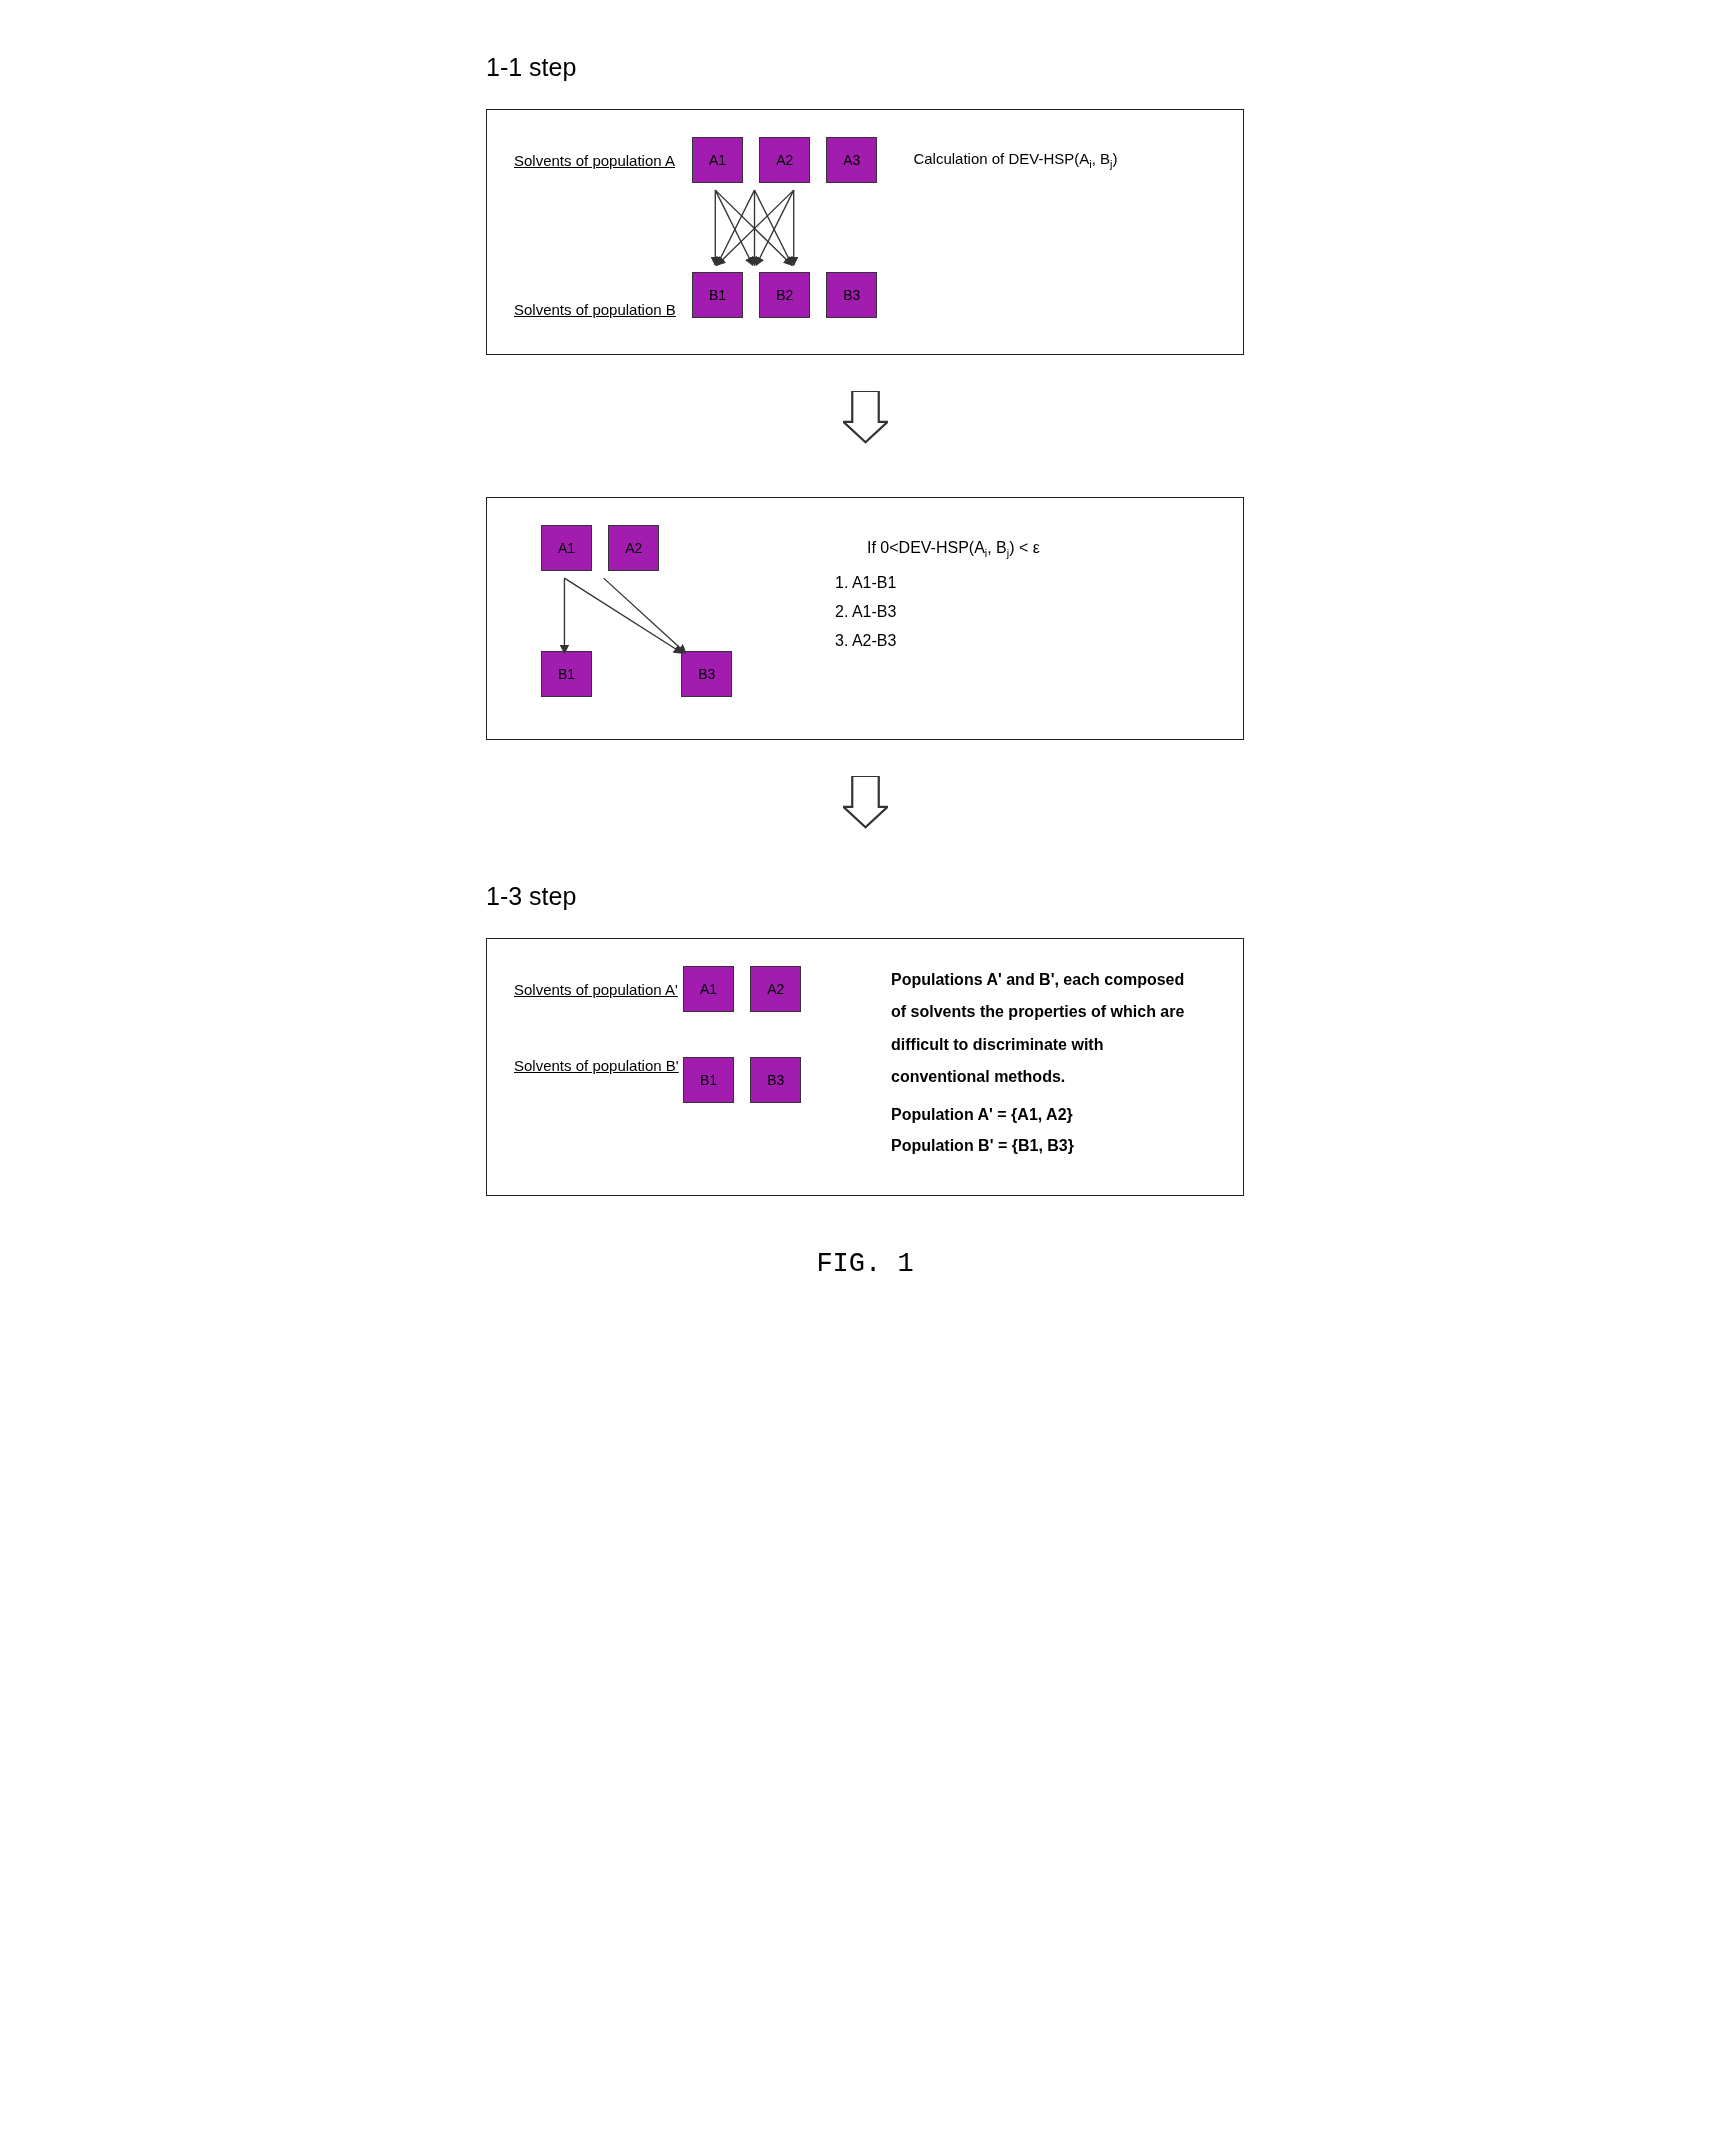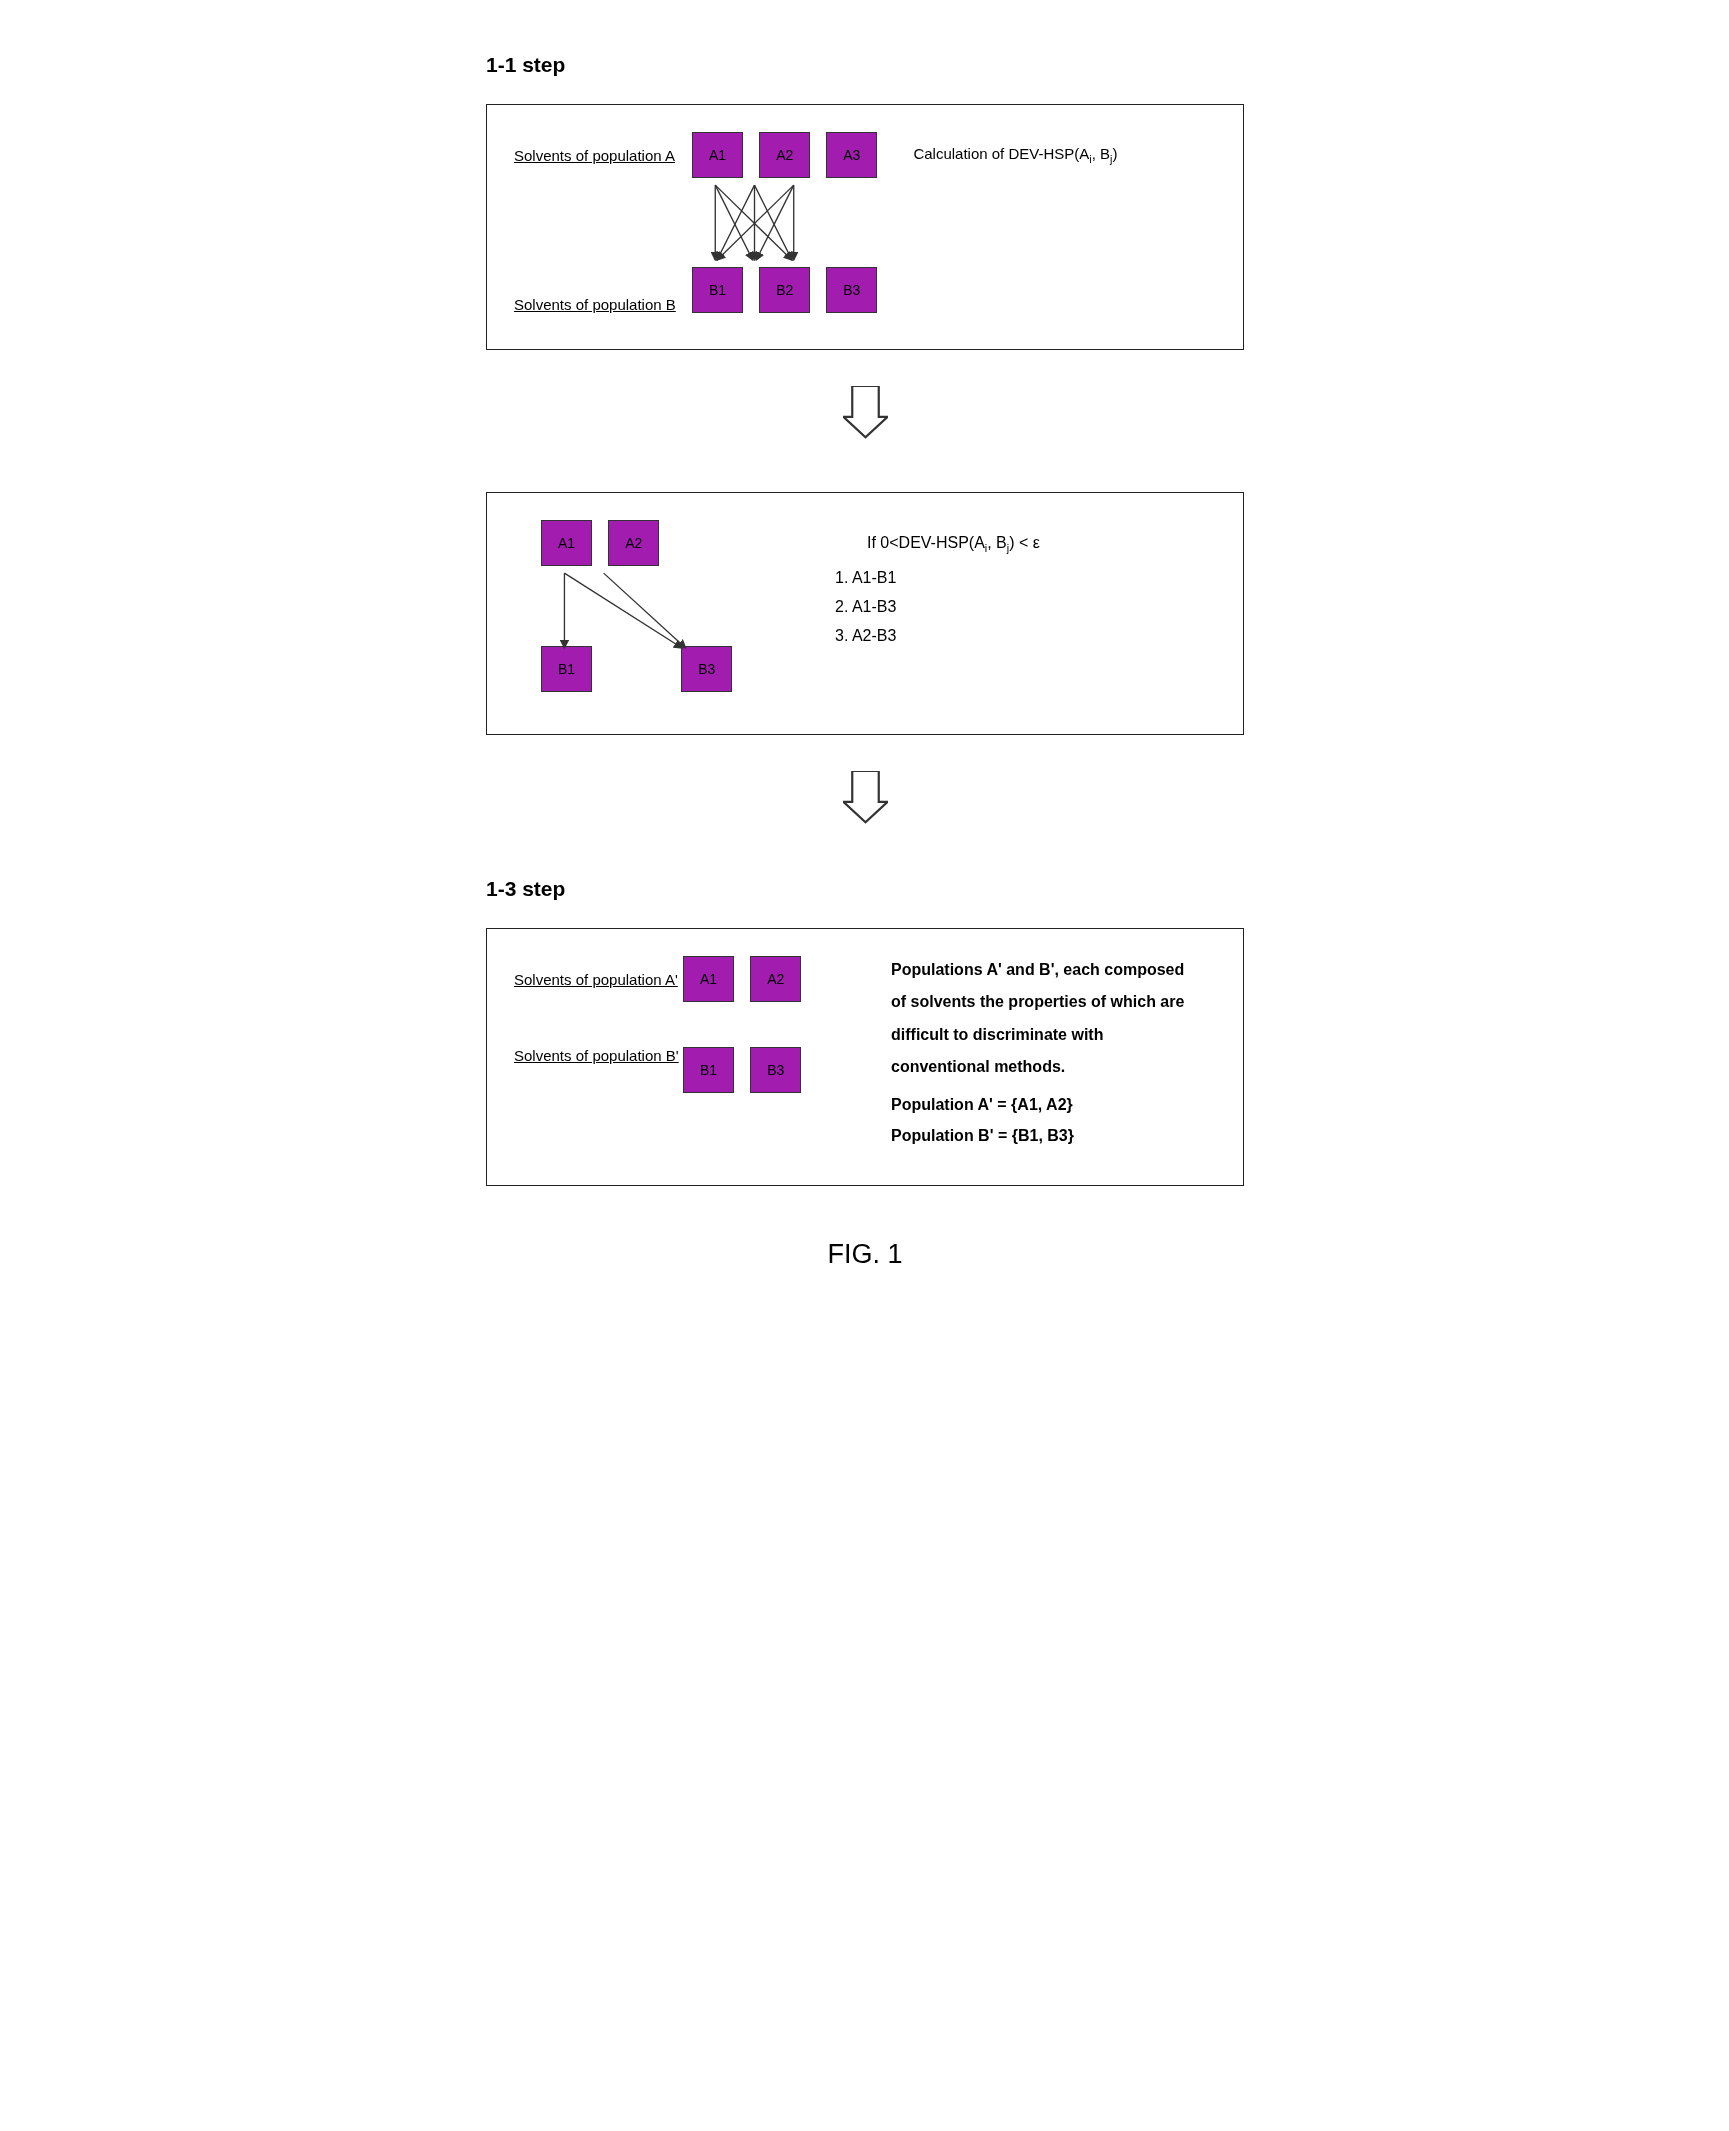--- a/index.html
+++ b/index.html
@@ -14,22 +14,22 @@
     }
     .page {
       width: 864px;
       padding: 53px 53px 71px 53px;
       background: #fff;
       position: relative;
     }
 
     
     .step-heading {
-      font-weight: bold;
-      font-size: 21px;
+      font-weight: normal;
+      font-size: 25px;
       margin-bottom: 27px;
       font-family: Arial, sans-serif;
     }
 
     
     .section {
       margin-bottom: 53px;
     }
 
     
@@ -73,21 +73,21 @@
     .down-arrow-container {
       display: flex;
       justify-content: center;
       margin: 16px 0 16px 0;
     }
 
     
     .fig-label {
       text-align: center;
       font-size: 27px;
-      font-family: Liberation Sans, sans-serif;
+      font-family: Liberation Mono, monospace;
       margin-top: 36px;
     }
 
     
     .if-condition {
       font-size: 16px;
       line-height: 1.7;
       margin-left: 32px;
     }
   </style>

